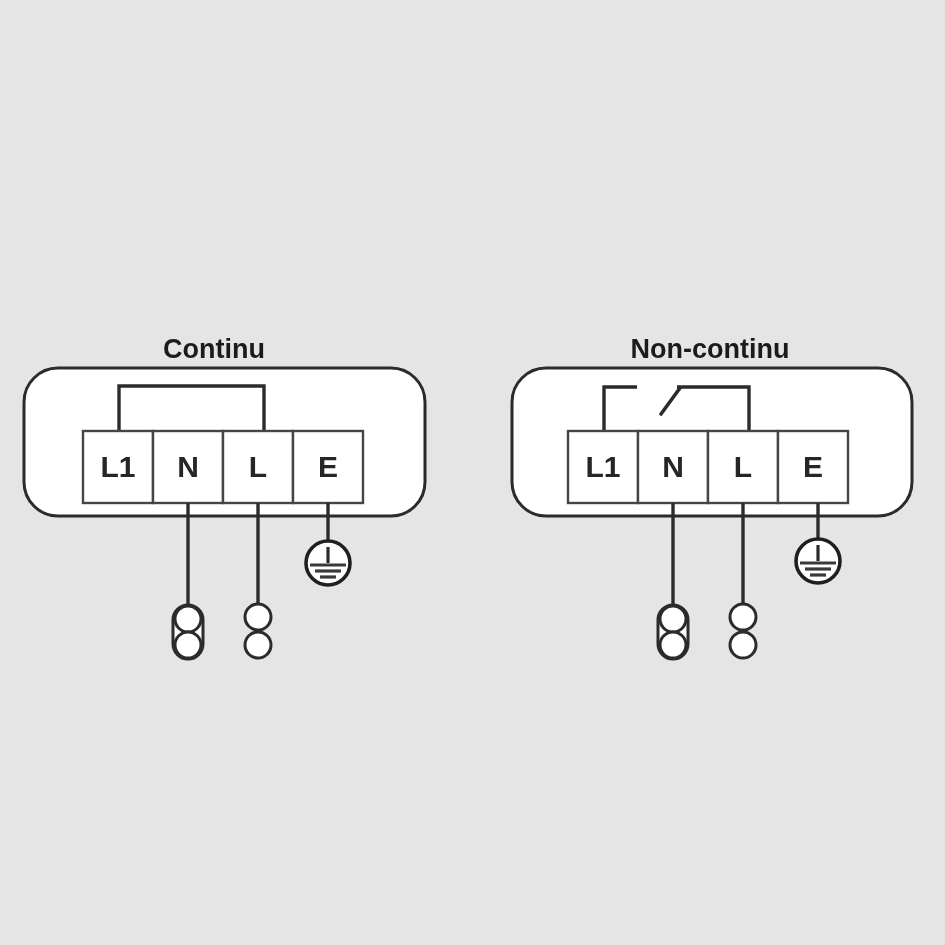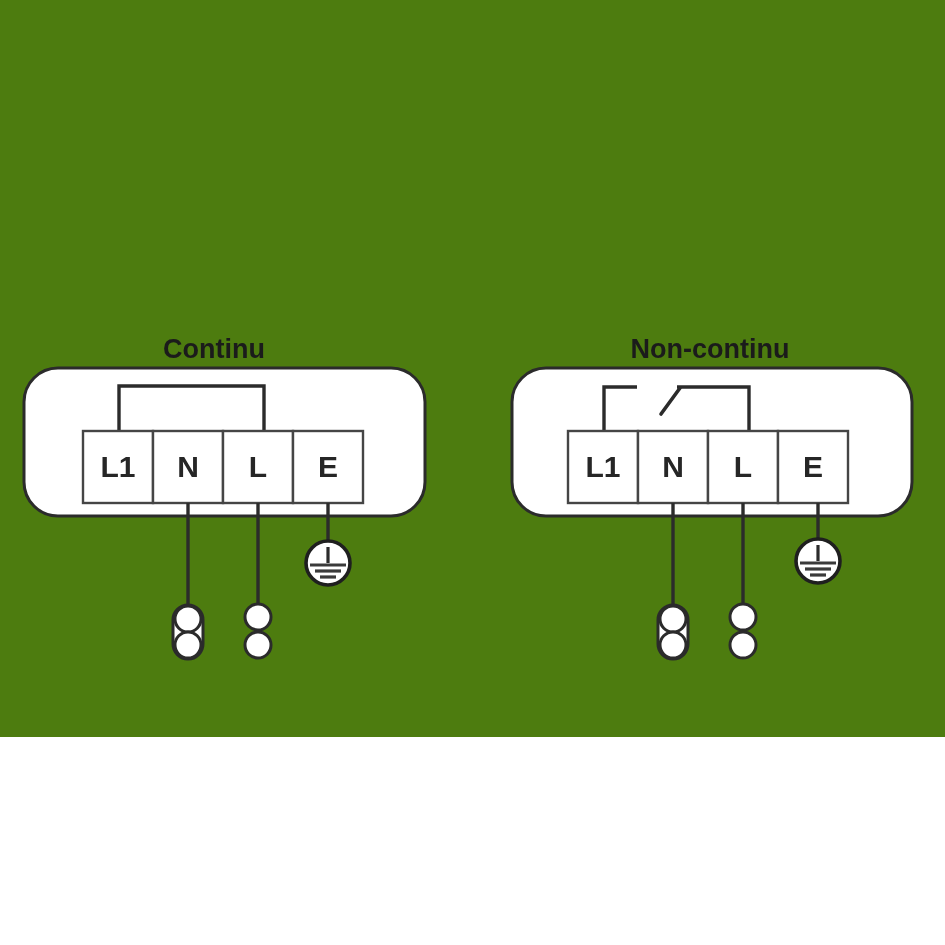--- a/index.html
+++ b/index.html
@@ -3,22 +3,22 @@
 <meta charset="utf-8">
 <style>
   html, body {
     margin: 0;
     padding: 0;
     background: #ffffff;
   }
   #page {
     position: relative;
     width: 945px;
-    height: 737px;
-    background: #4d7c0f;
+    height: 945px;
+    background: #e5e5e5;
     font-family: "Liberation Sans", sans-serif;
     overflow: hidden;
   }
   svg.diagram-canvas {
     position: absolute;
     left: 0;
     top: 0;
     width: 945px;
     height: 945px;
     display: block;

